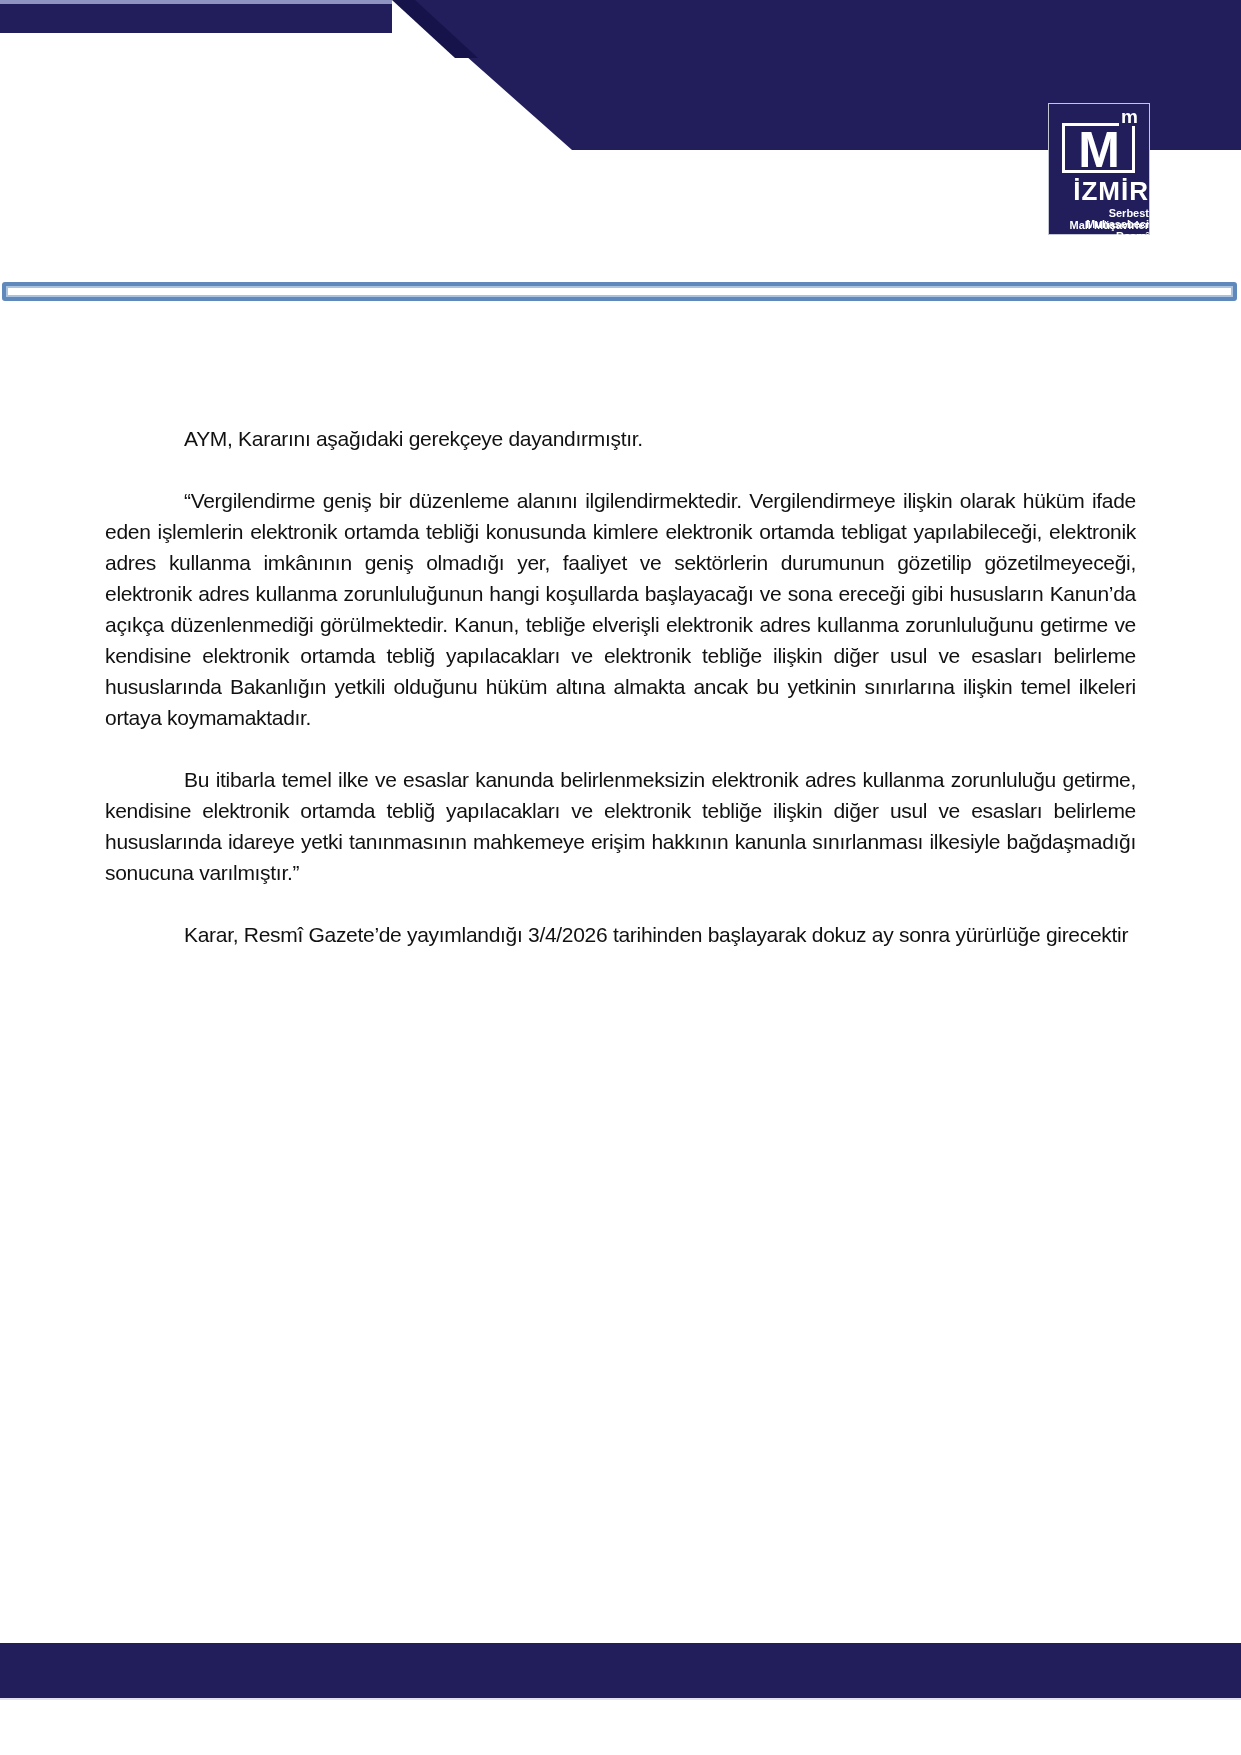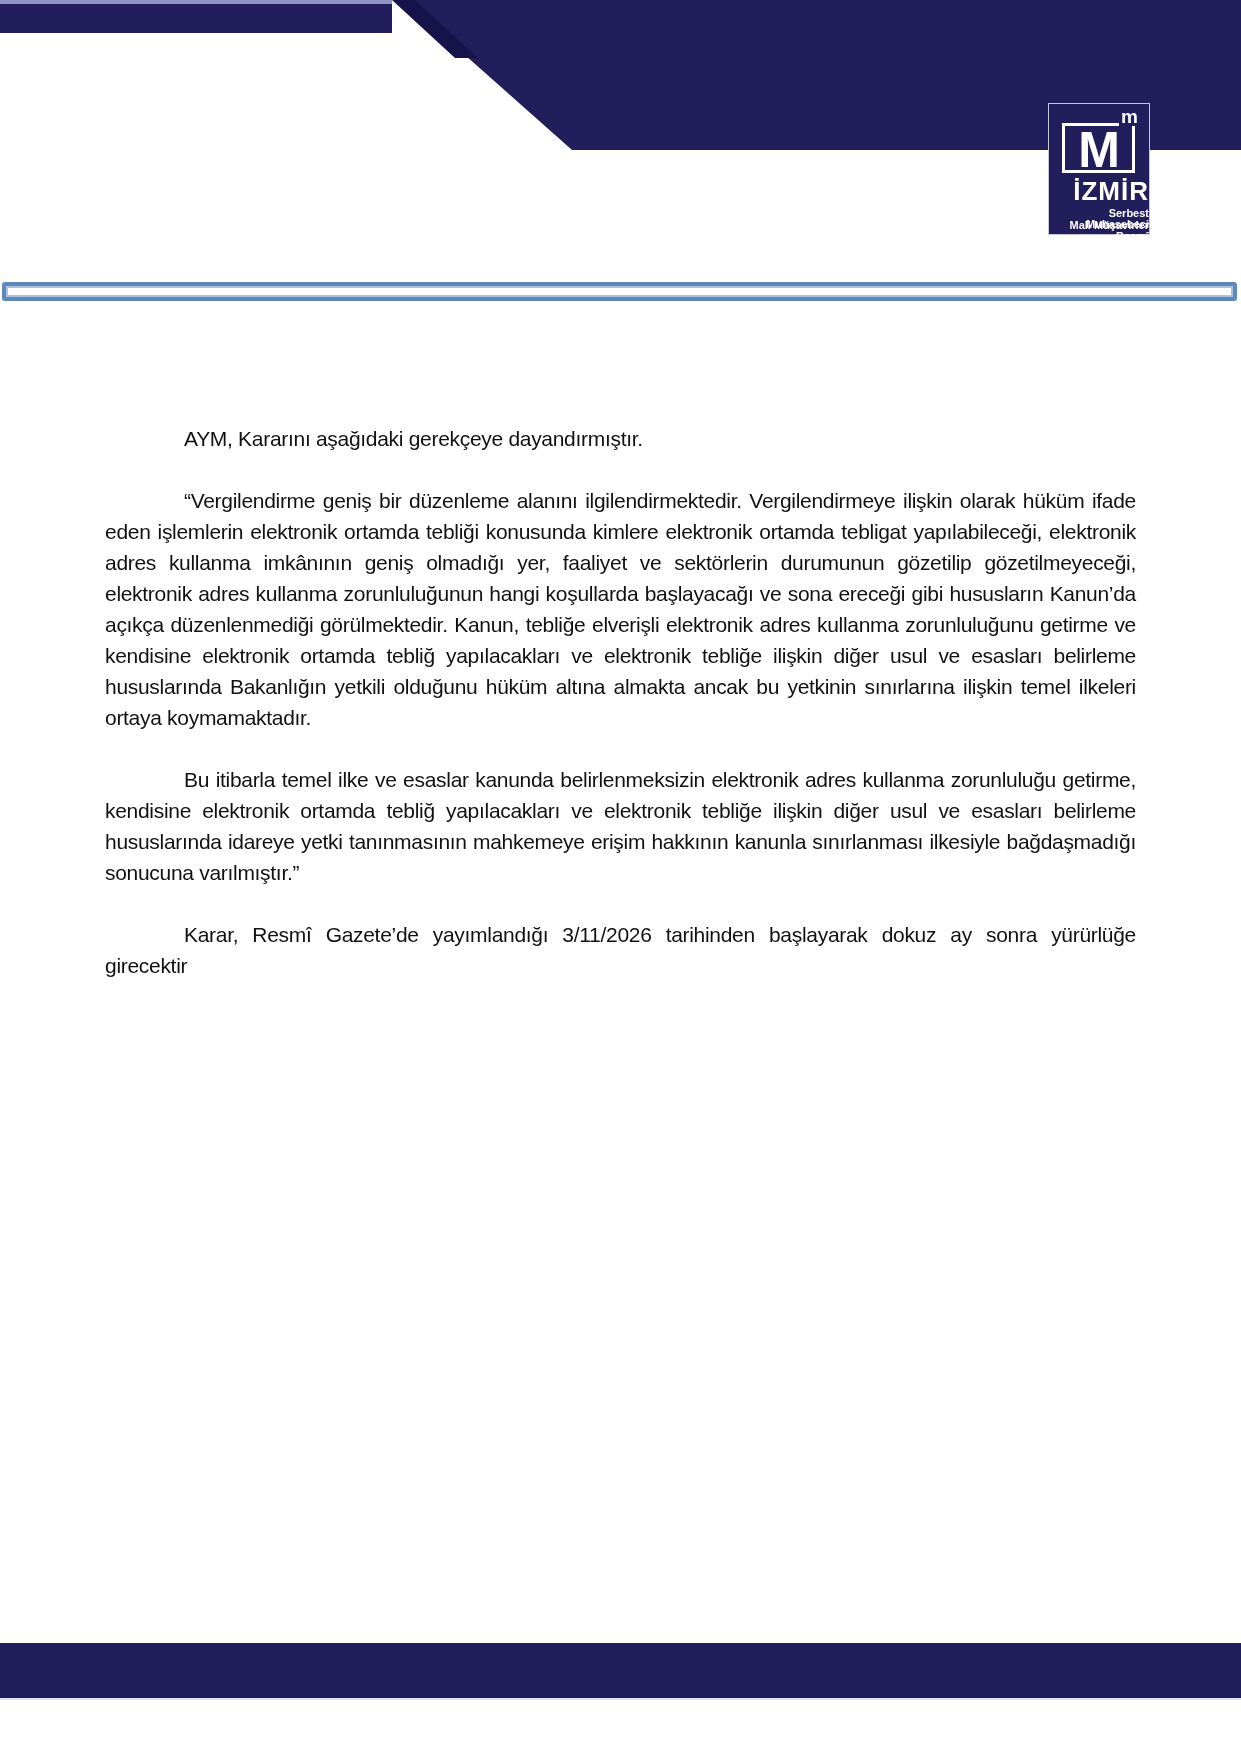--- a/index.html
+++ b/index.html
@@ -93,18 +93,18 @@
       <div class="logo-sub2">Mali Müşavirler Resmî</div>
     </div>
 
     <div class="divider"></div>
   </header>
 
   <main class="content">
     <p>AYM, Kararını aşağıdaki gerekçeye dayandırmıştır.</p>
     <p>“Vergilendirme geniş bir düzenleme alanını ilgilendirmektedir. Vergilendirmeye ilişkin olarak hüküm ifade eden işlemlerin elektronik ortamda tebliği konusunda kimlere elektronik ortamda tebligat yapılabileceği, elektronik adres kullanma imkânının geniş olmadığı yer, faaliyet ve sektörlerin durumunun gözetilip gözetilmeyeceği, elektronik adres kullanma zorunluluğunun hangi koşullarda başlayacağı ve sona ereceği gibi hususların Kanun’da açıkça düzenlenmediği görülmektedir. Kanun, tebliğe elverişli elektronik adres kullanma zorunluluğunu getirme ve kendisine elektronik ortamda tebliğ yapılacakları ve elektronik tebliğe ilişkin diğer usul ve esasları belirleme hususlarında Bakanlığın yetkili olduğunu hüküm altına almakta ancak bu yetkinin sınırlarına ilişkin temel ilkeleri ortaya koymamaktadır.</p>
     <p>Bu itibarla temel ilke ve esaslar kanunda belirlenmeksizin elektronik adres kullanma zorunluluğu getirme, kendisine elektronik ortamda tebliğ yapılacakları ve elektronik tebliğe ilişkin diğer usul ve esasları belirleme hususlarında idareye yetki tanınmasının mahkemeye erişim hakkının kanunla sınırlanması ilkesiyle bağdaşmadığı sonucuna varılmıştır.”</p>
-    <p>Karar,  Resmî Gazete’de yayımlandığı 3/11/2026 tarihinden başlayarak dokuz ay sonra yürürlüğe girecektir</p>
+    <p>Karar,  Resmî Gazete’de yayımlandığı 3/4/2026 tarihinden başlayarak dokuz ay sonra yürürlüğe girecektir</p>
   </main>
 
   <footer class="footer"></footer>
 
 </div>
 
 </body></html>

